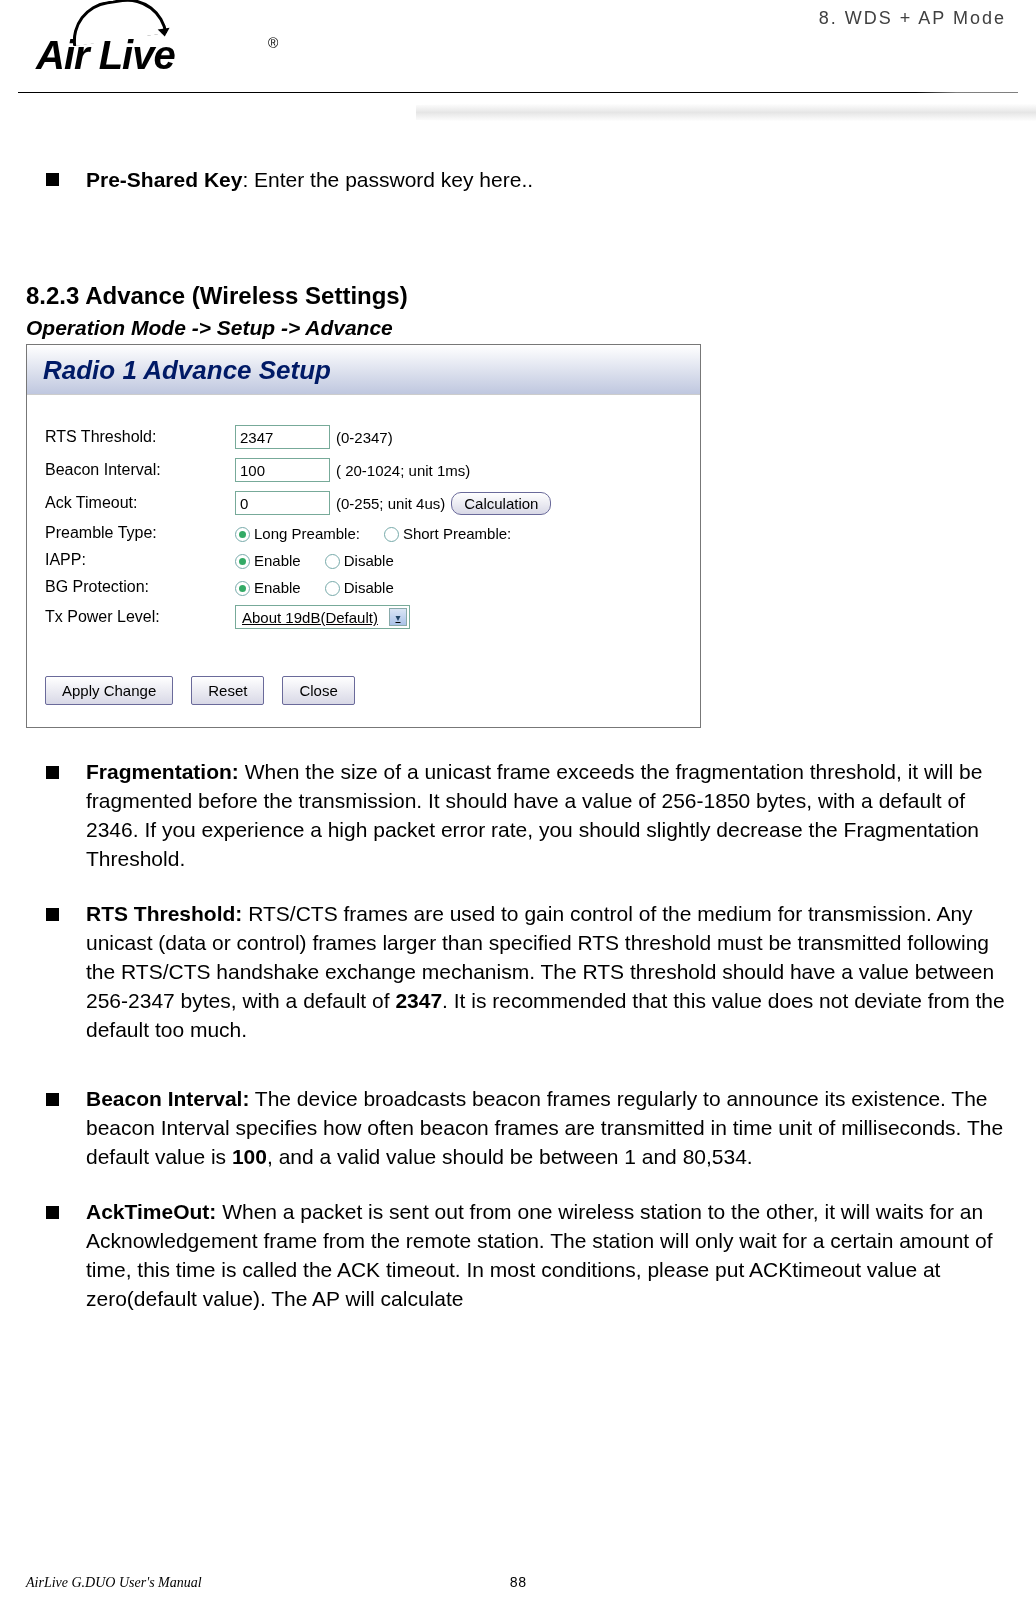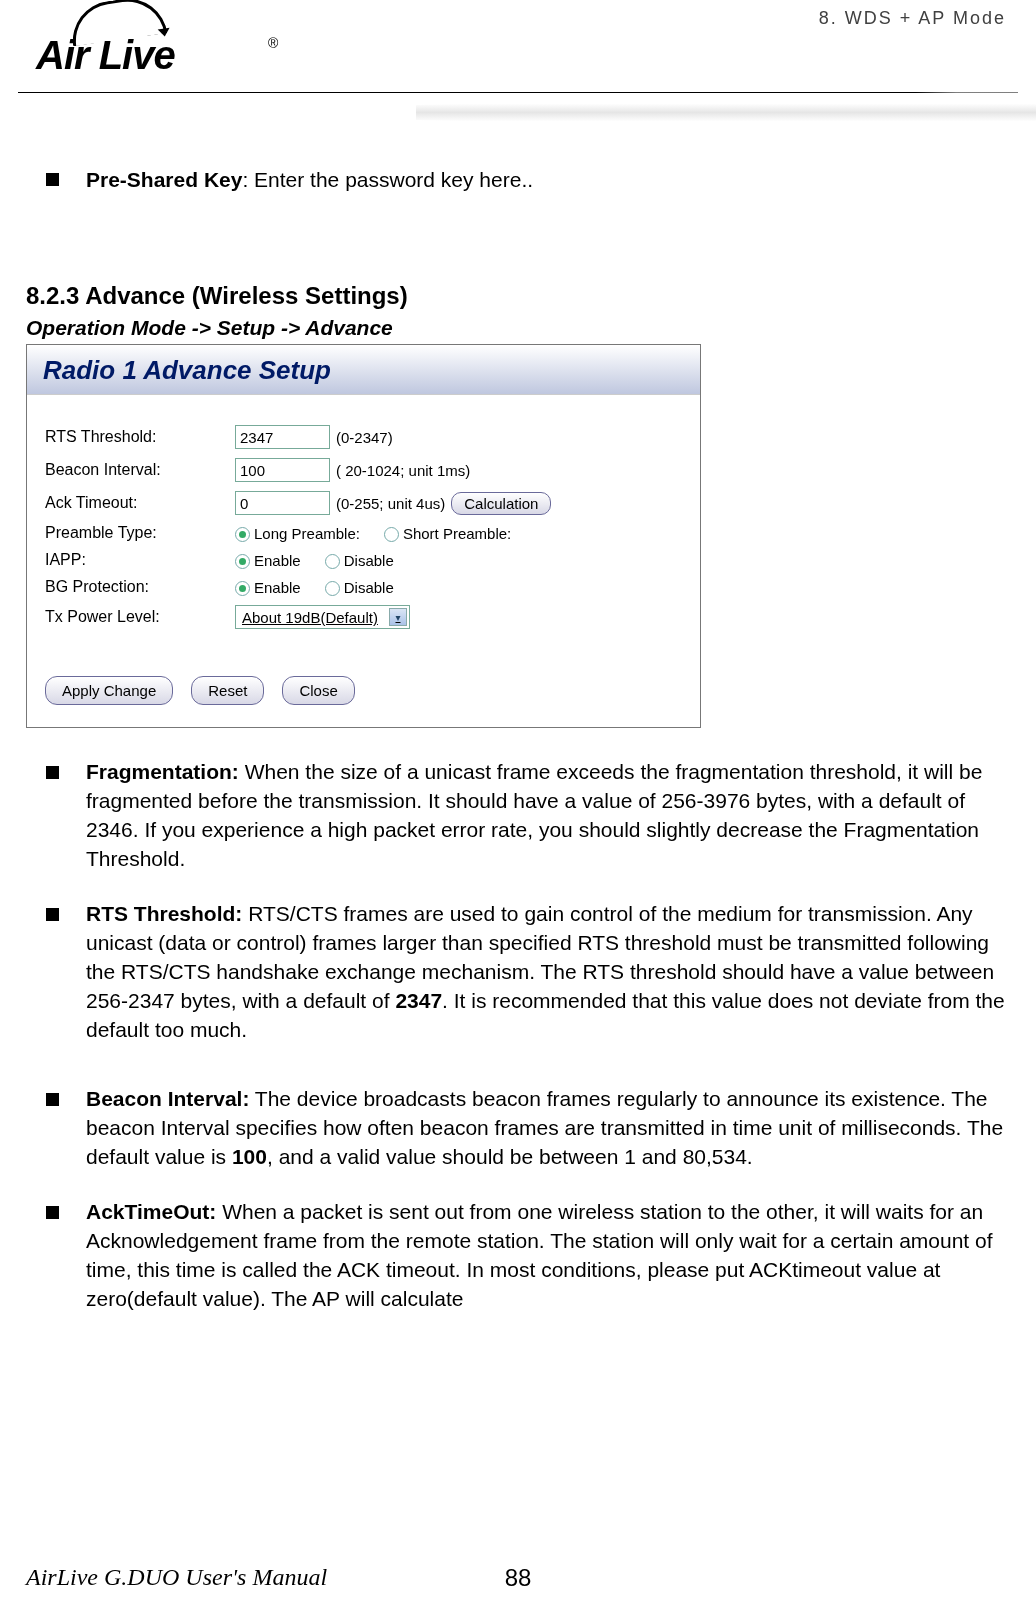--- a/index.html
+++ b/index.html
@@ -205,21 +205,21 @@
       font-size: 10px; color: #246;
     }
     .btn-row {
       display: flex;
       gap: 18px;
       padding: 30px 18px 22px 18px;
     }
     .ss-btn {
       background: linear-gradient(#fff, #d8d8e6);
       border: 1px solid #6a6a9a;
-      border-radius: 12px;
+      border-radius: 2px;
       padding: 5px 16px;
       font-size: 15px;
       cursor: pointer;
     }
     .desc-list {
       list-style: none;
       padding-left: 60px;
     }
     .desc-list li {
       position: relative;
@@ -238,24 +238,24 @@
     }
     .desc-list .label { font-weight: bold; }
     .footer {
       position: absolute;
       bottom: 30px;
       left: 26px;
       right: 26px;
       display: flex;
       justify-content: space-between;
       align-items: baseline;
-      font-size: 24px;
+      font-size: 14px;
     }
     .footer-left { font-style: italic; font-family: 'Times New Roman', serif; }
-    .footer-center { font-family: Liberation Sans, sans-serif; position: absolute; left: 50%; transform: translateX(-50%); }
+    .footer-center { font-family: Liberation Mono, monospace; position: absolute; left: 50%; transform: translateX(-50%); }
   </style>
 </head>
 <body>
 
 <div class="header-top">8.  WDS  +  AP  Mode</div>
 
 <div class="logo-area">
   <div class="logo-arc"></div>
   <div class="logo-text">Air Live</div>
   <div class="logo-reg">®</div>
@@ -330,21 +330,21 @@
       <div class="btn-row">
         <button class="ss-btn">Apply Change</button>
         <button class="ss-btn">Reset</button>
         <button class="ss-btn">Close</button>
       </div>
     </div>
   </div>
 
   <ul class="desc-list">
     <li>
-      <span class="label">Fragmentation:</span><span> When the size of a unicast frame exceeds the fragmentation threshold, it will be fragmented before the transmission. It should have a value of 256-3976 bytes, with a default of 2346.    If you experience a high packet error rate, you should slightly decrease the Fragmentation Threshold.</span>
+      <span class="label">Fragmentation:</span><span> When the size of a unicast frame exceeds the fragmentation threshold, it will be fragmented before the transmission. It should have a value of 256-1850 bytes, with a default of 2346.    If you experience a high packet error rate, you should slightly decrease the Fragmentation Threshold.</span>
     </li>
     <li>
       <span class="label">RTS Threshold:</span><span> RTS/CTS frames are used to gain control of the medium for transmission. Any unicast (data or control) frames larger than specified RTS threshold must be transmitted following the RTS/CTS handshake exchange mechanism. The RTS threshold should have a value between 256-2347 bytes, with a default of </span><b>2347</b><span>. It is recommended that this value does not deviate from the default too much.</span>
     </li>
     <li style="margin-top:40px;">
       <span class="label">Beacon Interval:</span><span> The device broadcasts beacon frames regularly to announce its existence. The beacon Interval specifies how often beacon frames are transmitted in time unit of milliseconds. The default value is </span><b>100</b><span>, and a valid value should be between 1 and 80,534.</span>
     </li>
     <li>
       <span class="label">AckTimeOut:</span><span>   When a packet is sent out from one wireless station to the other, it will waits for an Acknowledgement frame from the remote station.    The station will only wait for a certain amount of time, this time is called the ACK timeout.    In most conditions, please put ACKtimeout value at zero(default value).    The AP will calculate</span>
     </li>

